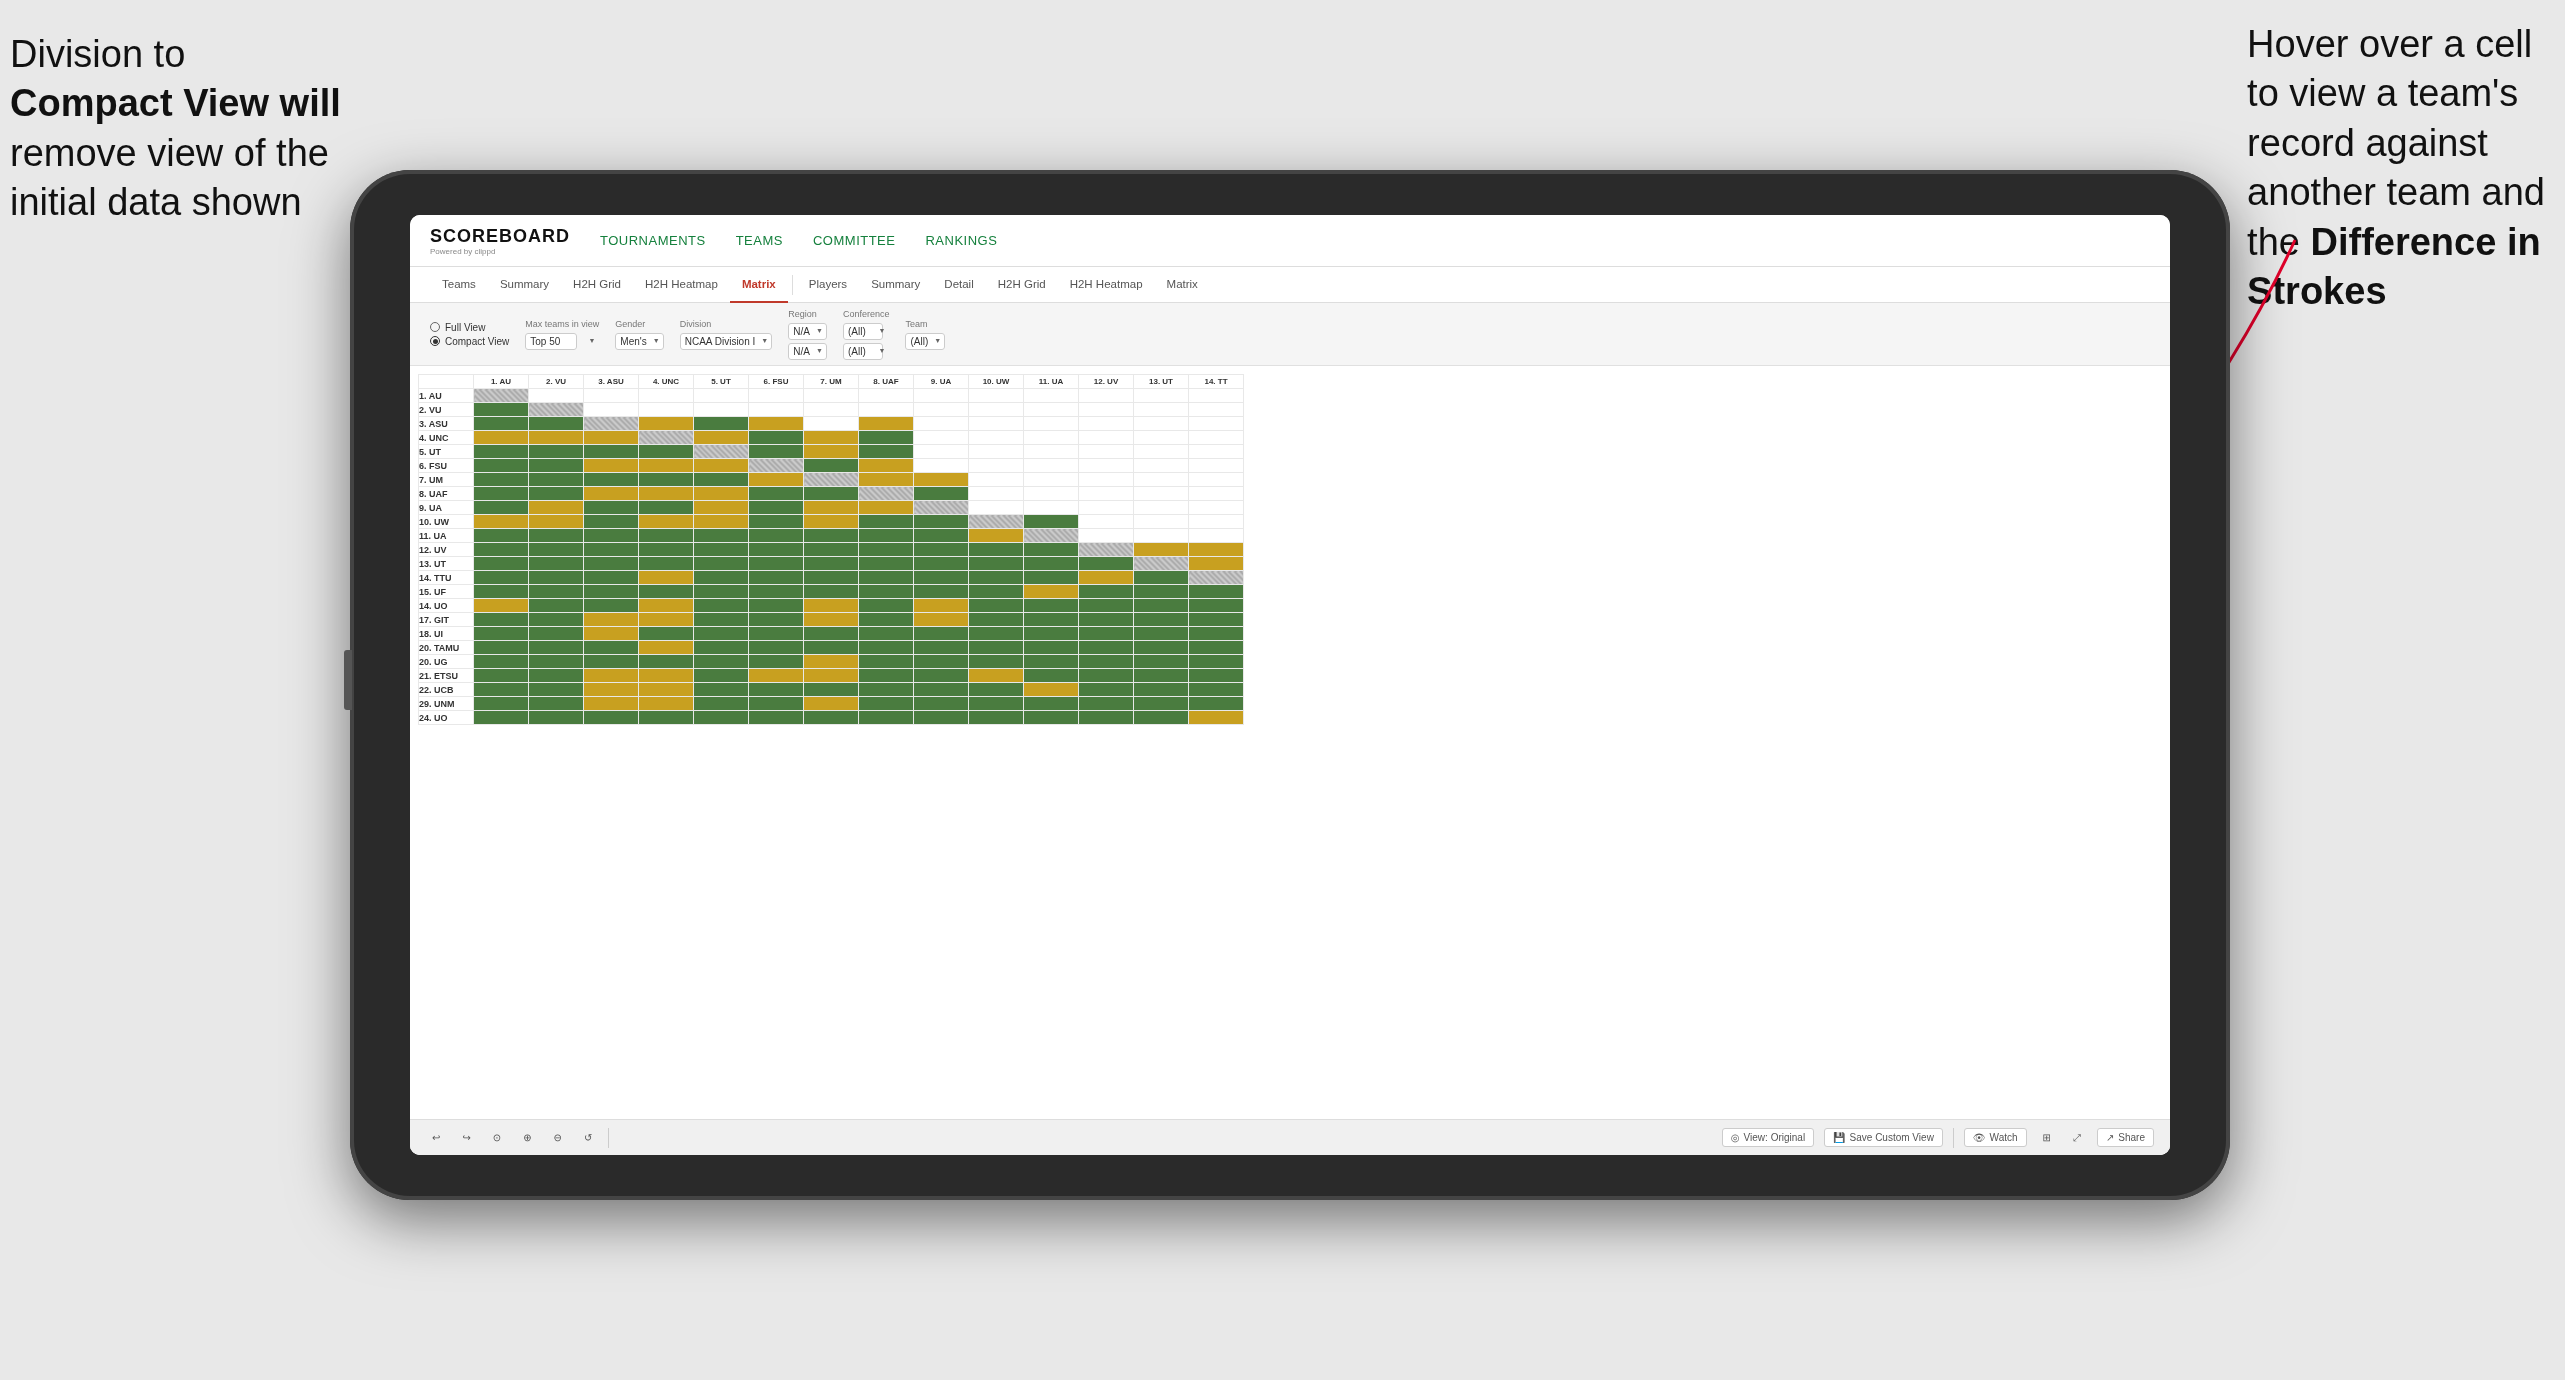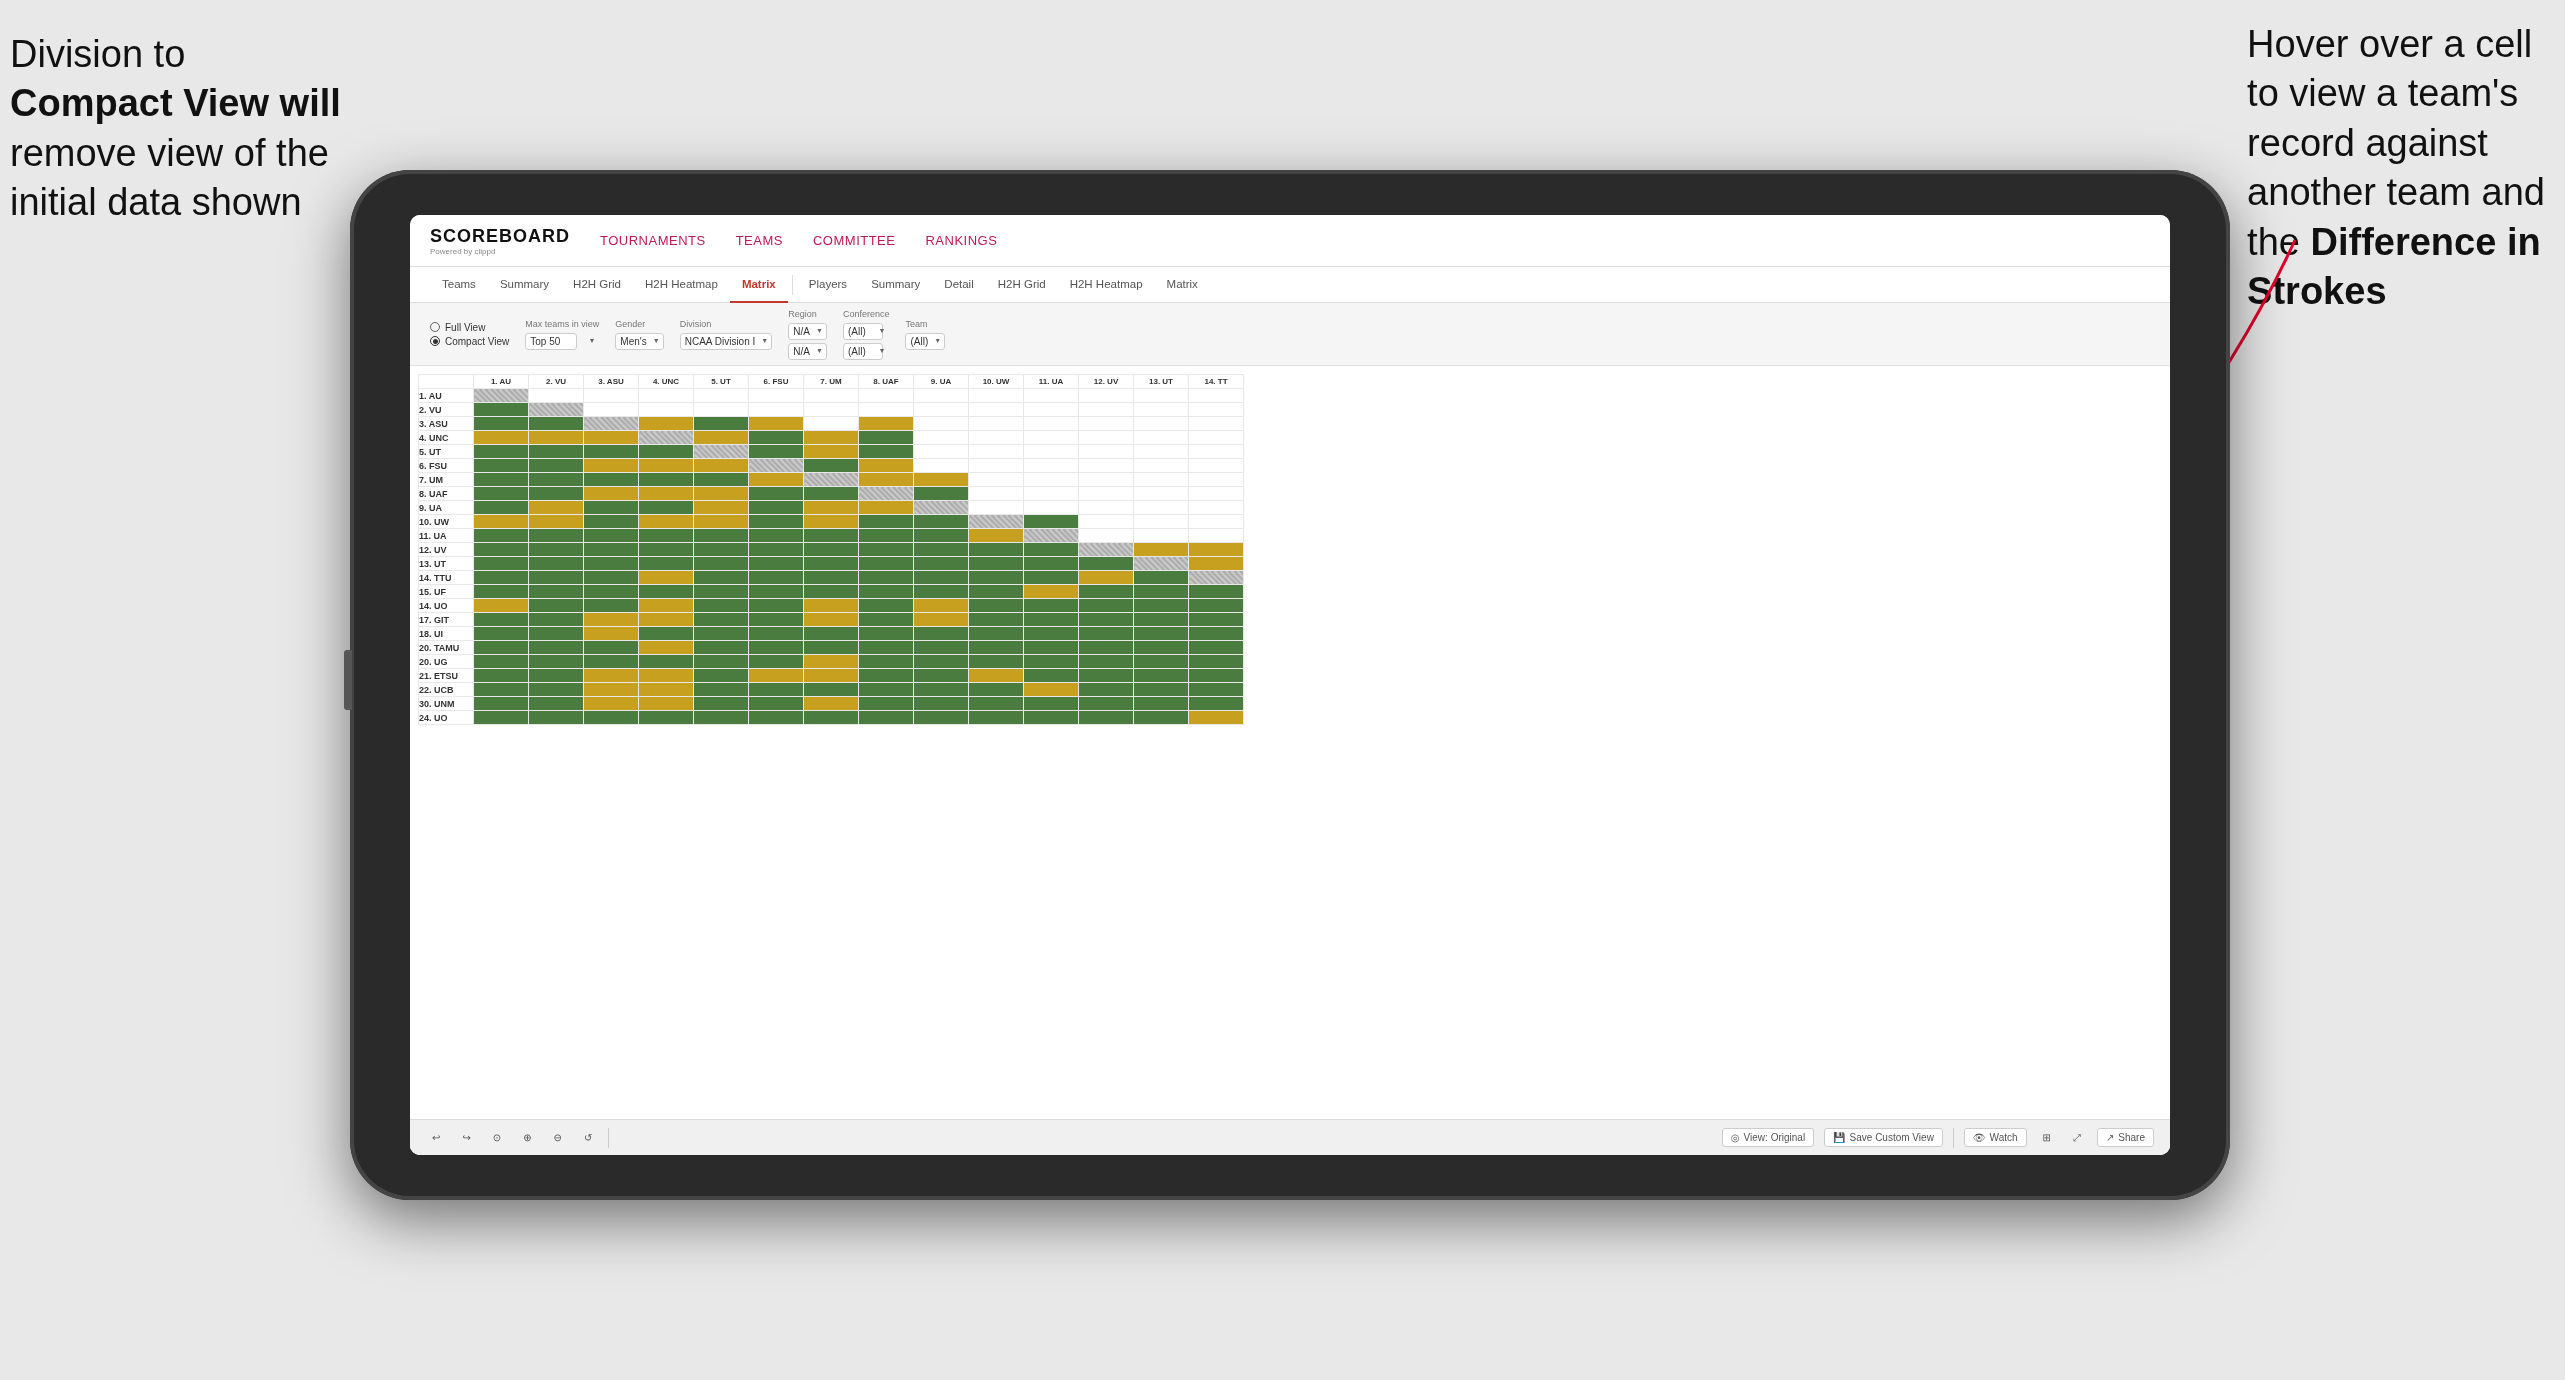--- a/index.html
+++ b/index.html
@@ -96,21 +96,21 @@
       font-size: 8px;
       color: #888;
     }
     .nav-items {
       display: flex;
       gap: 30px;
       flex: 1;
     }
     .nav-item {
       font-size: 13px;
-      color: #be185d;
+      color: #15803d;
       letter-spacing: 0.5px;
       cursor: pointer;
       padding: 4px 0;
     }
 
     
     .sub-tabs {
       background: #fff;
       border-bottom: 1px solid #ddd;
       display: flex;
@@ -890,21 +890,21 @@
                 <td class="cell" style="background-color: rgb(74, 124, 63);"></td>
                 <td class="cell" style="background-color: rgb(74, 124, 63);"></td>
                 <td class="cell" style="background-color: rgb(74, 124, 63);"></td>
                 <td class="cell" style="background-color: rgb(74, 124, 63);"></td>
                 <td class="cell" style="background-color: rgb(200, 160, 32);"></td>
                 <td class="cell" style="background-color: rgb(74, 124, 63);"></td>
                 <td class="cell" style="background-color: rgb(74, 124, 63);"></td>
                 <td class="cell" style="background-color: rgb(74, 124, 63);"></td>
               </tr>
               <tr>
-                <th class="row-header">30. UNM</th>
+                <th class="row-header">29. UNM</th>
                 <td class="cell" style="background-color: rgb(74, 124, 63);"></td>
                 <td class="cell" style="background-color: rgb(74, 124, 63);"></td>
                 <td class="cell" style="background-color: rgb(200, 160, 32);"></td>
                 <td class="cell" style="background-color: rgb(200, 160, 32);"></td>
                 <td class="cell" style="background-color: rgb(74, 124, 63);"></td>
                 <td class="cell" style="background-color: rgb(74, 124, 63);"></td>
                 <td class="cell" style="background-color: rgb(200, 160, 32);"></td>
                 <td class="cell" style="background-color: rgb(74, 124, 63);"></td>
                 <td class="cell" style="background-color: rgb(74, 124, 63);"></td>
                 <td class="cell" style="background-color: rgb(74, 124, 63);"></td>

